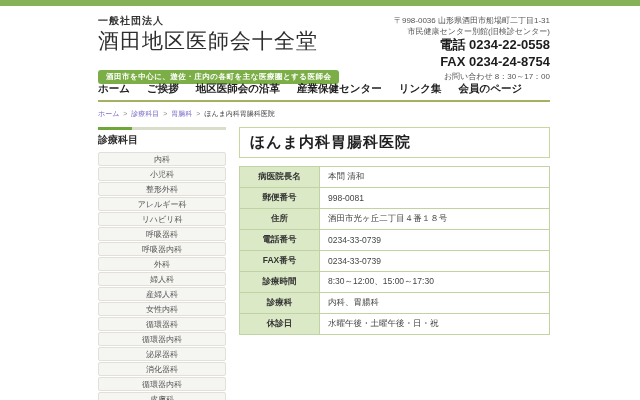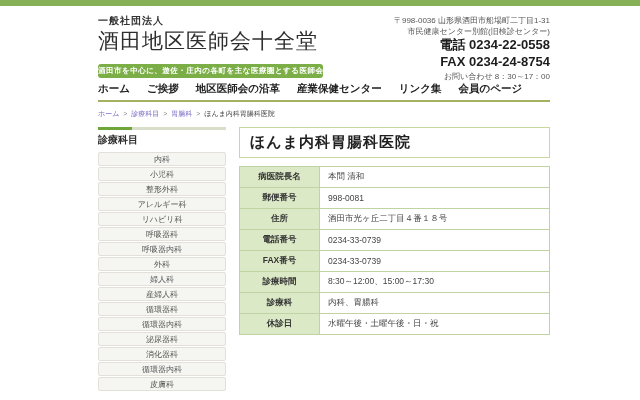--- a/index.html
+++ b/index.html
@@ -11,22 +11,22 @@
     overflow: hidden;
     position: relative;
   }
   .top-strip { height: 6px; background: #86b156; width: 100%; }
   .container { width: 452px; margin-left: 98px; }
 
   
   .header { display: flex; justify-content: space-between; padding-top: 8px; height: 70px; }
   .org-type { font-size: 10px; font-weight: bold; color: #333; letter-spacing: 1px; }
   .org-name { font-size: 21px; font-weight: normal; color: #2e2e2e; letter-spacing: 1px; line-height: 1.25; }
-  .tagline { display: inline-block; margin-top: 10px; background: #7cae47; color: #fff;
-             font-size: 7.5px; font-weight: bold; padding: 2px 0; border-radius: 3px; letter-spacing: 0.5px; }
+  .tagline { display: inline-block; margin-top: 16px; background: #7cae47; color: #fff;
+             font-size: 7.5px; font-weight: bold; padding: 2px 8px; border-radius: 3px; letter-spacing: 0.5px; }
   .contact { text-align: right; color: #444; padding-top: 1px; }
   .contact .addr { font-size: 8px; line-height: 1.4; color: #555; }
   .contact .tel { font-size: 13px; font-weight: bold; color: #1d1d1d; line-height: 1.25; }
   .contact .hours { font-size: 8px; color: #555; margin-top: 1px; }
 
   
   .nav { display: flex; gap: 17px; align-items: center; height: 25px;
          border-bottom: 2px solid #a2b261; margin-top: 1px; }
   .nav-item { font-size: 10.5px; font-weight: bold; color: #222; cursor: pointer; white-space: nowrap; }
 
@@ -109,20 +109,21 @@
       <div class="sidebar-item">内科</div>
       <div class="sidebar-item">小児科</div>
       <div class="sidebar-item">整形外科</div>
       <div class="sidebar-item">アレルギー科</div>
       <div class="sidebar-item">リハビリ科</div>
       <div class="sidebar-item">呼吸器科</div>
       <div class="sidebar-item">呼吸器内科</div>
       <div class="sidebar-item">外科</div>
       <div class="sidebar-item">婦人科</div>
       <div class="sidebar-item">産婦人科</div>
+      <div class="sidebar-item">女性内科</div>
       <div class="sidebar-item">循環器科</div>
       <div class="sidebar-item">循環器内科</div>
       <div class="sidebar-item">泌尿器科</div>
       <div class="sidebar-item">消化器科</div>
       <div class="sidebar-item">循環器内科</div>
       <div class="sidebar-item">皮膚科</div>
     </div>
 
     <div class="main">
       <div class="page-title-box">

